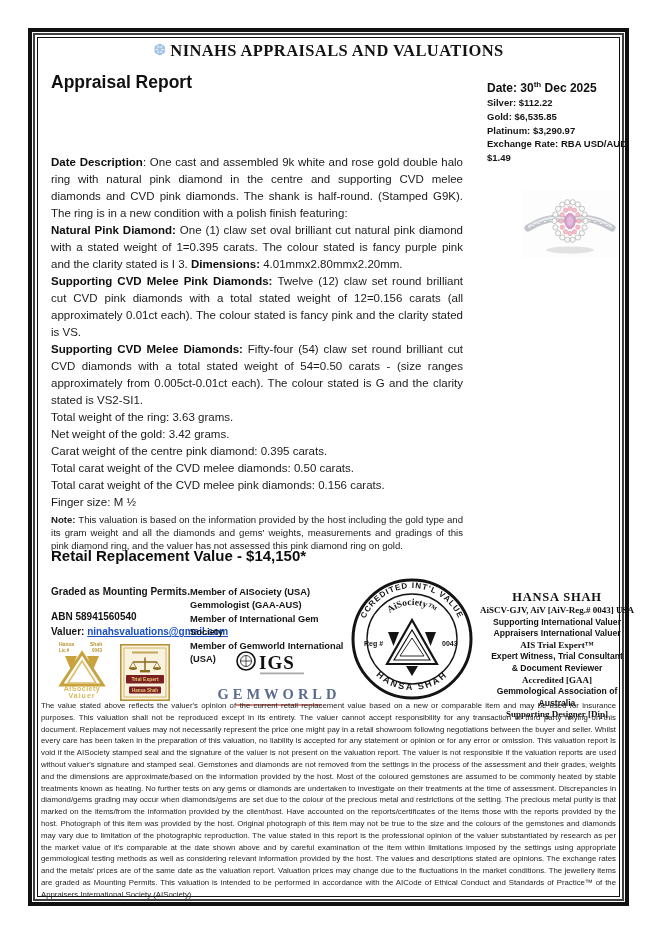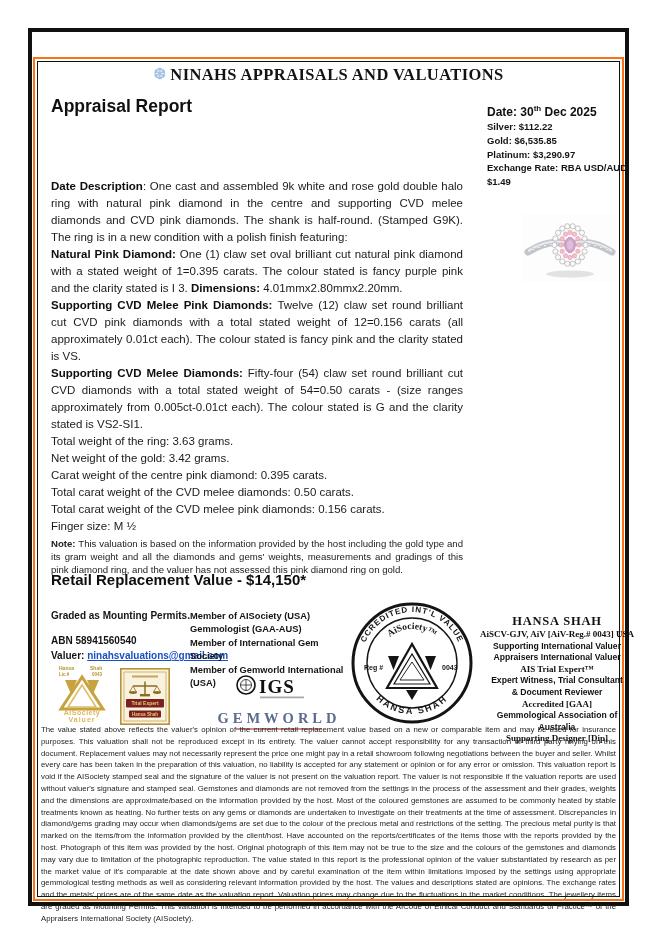--- a/index.html
+++ b/index.html
@@ -1,20 +1,20 @@
 <!DOCTYPE html>
 <html><head>
 <meta charset="utf-8">
 <style>
   html,body{margin:0;padding:0;background:#ffffff;}
   .canvas{position:relative;width:665px;height:940px;background:#ffffff;overflow:hidden;
           font-family:"Liberation Sans",sans-serif;color:#1b1b1b;}
   
   .page{position:absolute;left:28px;top:28px;width:601px;height:878px;border:4px solid #101010;box-sizing:border-box;}
-  .page-mid{position:absolute;inset:1px;border:2px solid #f97316;margin-top:24px;}
+  .page-mid{position:absolute;inset:1px;border:2px solid #404040;}
   .page-inner{position:absolute;inset:2px;border:1px solid #101010;}
   .content{position:absolute;inset:0;}
 
   .org-header{position:absolute;left:0;top:3px;width:100%;text-align:center;
               font-family:"Liberation Serif",serif;font-weight:bold;font-size:16.5px;color:#131313;letter-spacing:.4px;}
   .snowflake{color:#a5c4e4;font-size:15px;margin-right:4px;vertical-align:1px;}
 
   .report-title{position:absolute;left:13px;top:34px;font-size:17.5px;font-weight:bold;color:#101010;text-align:center;}
   .date-line{position:absolute;left:449px;top:42px;font-size:12px;font-weight:bold;color:#101010;}
   .date-line sup{font-size:8px;}

